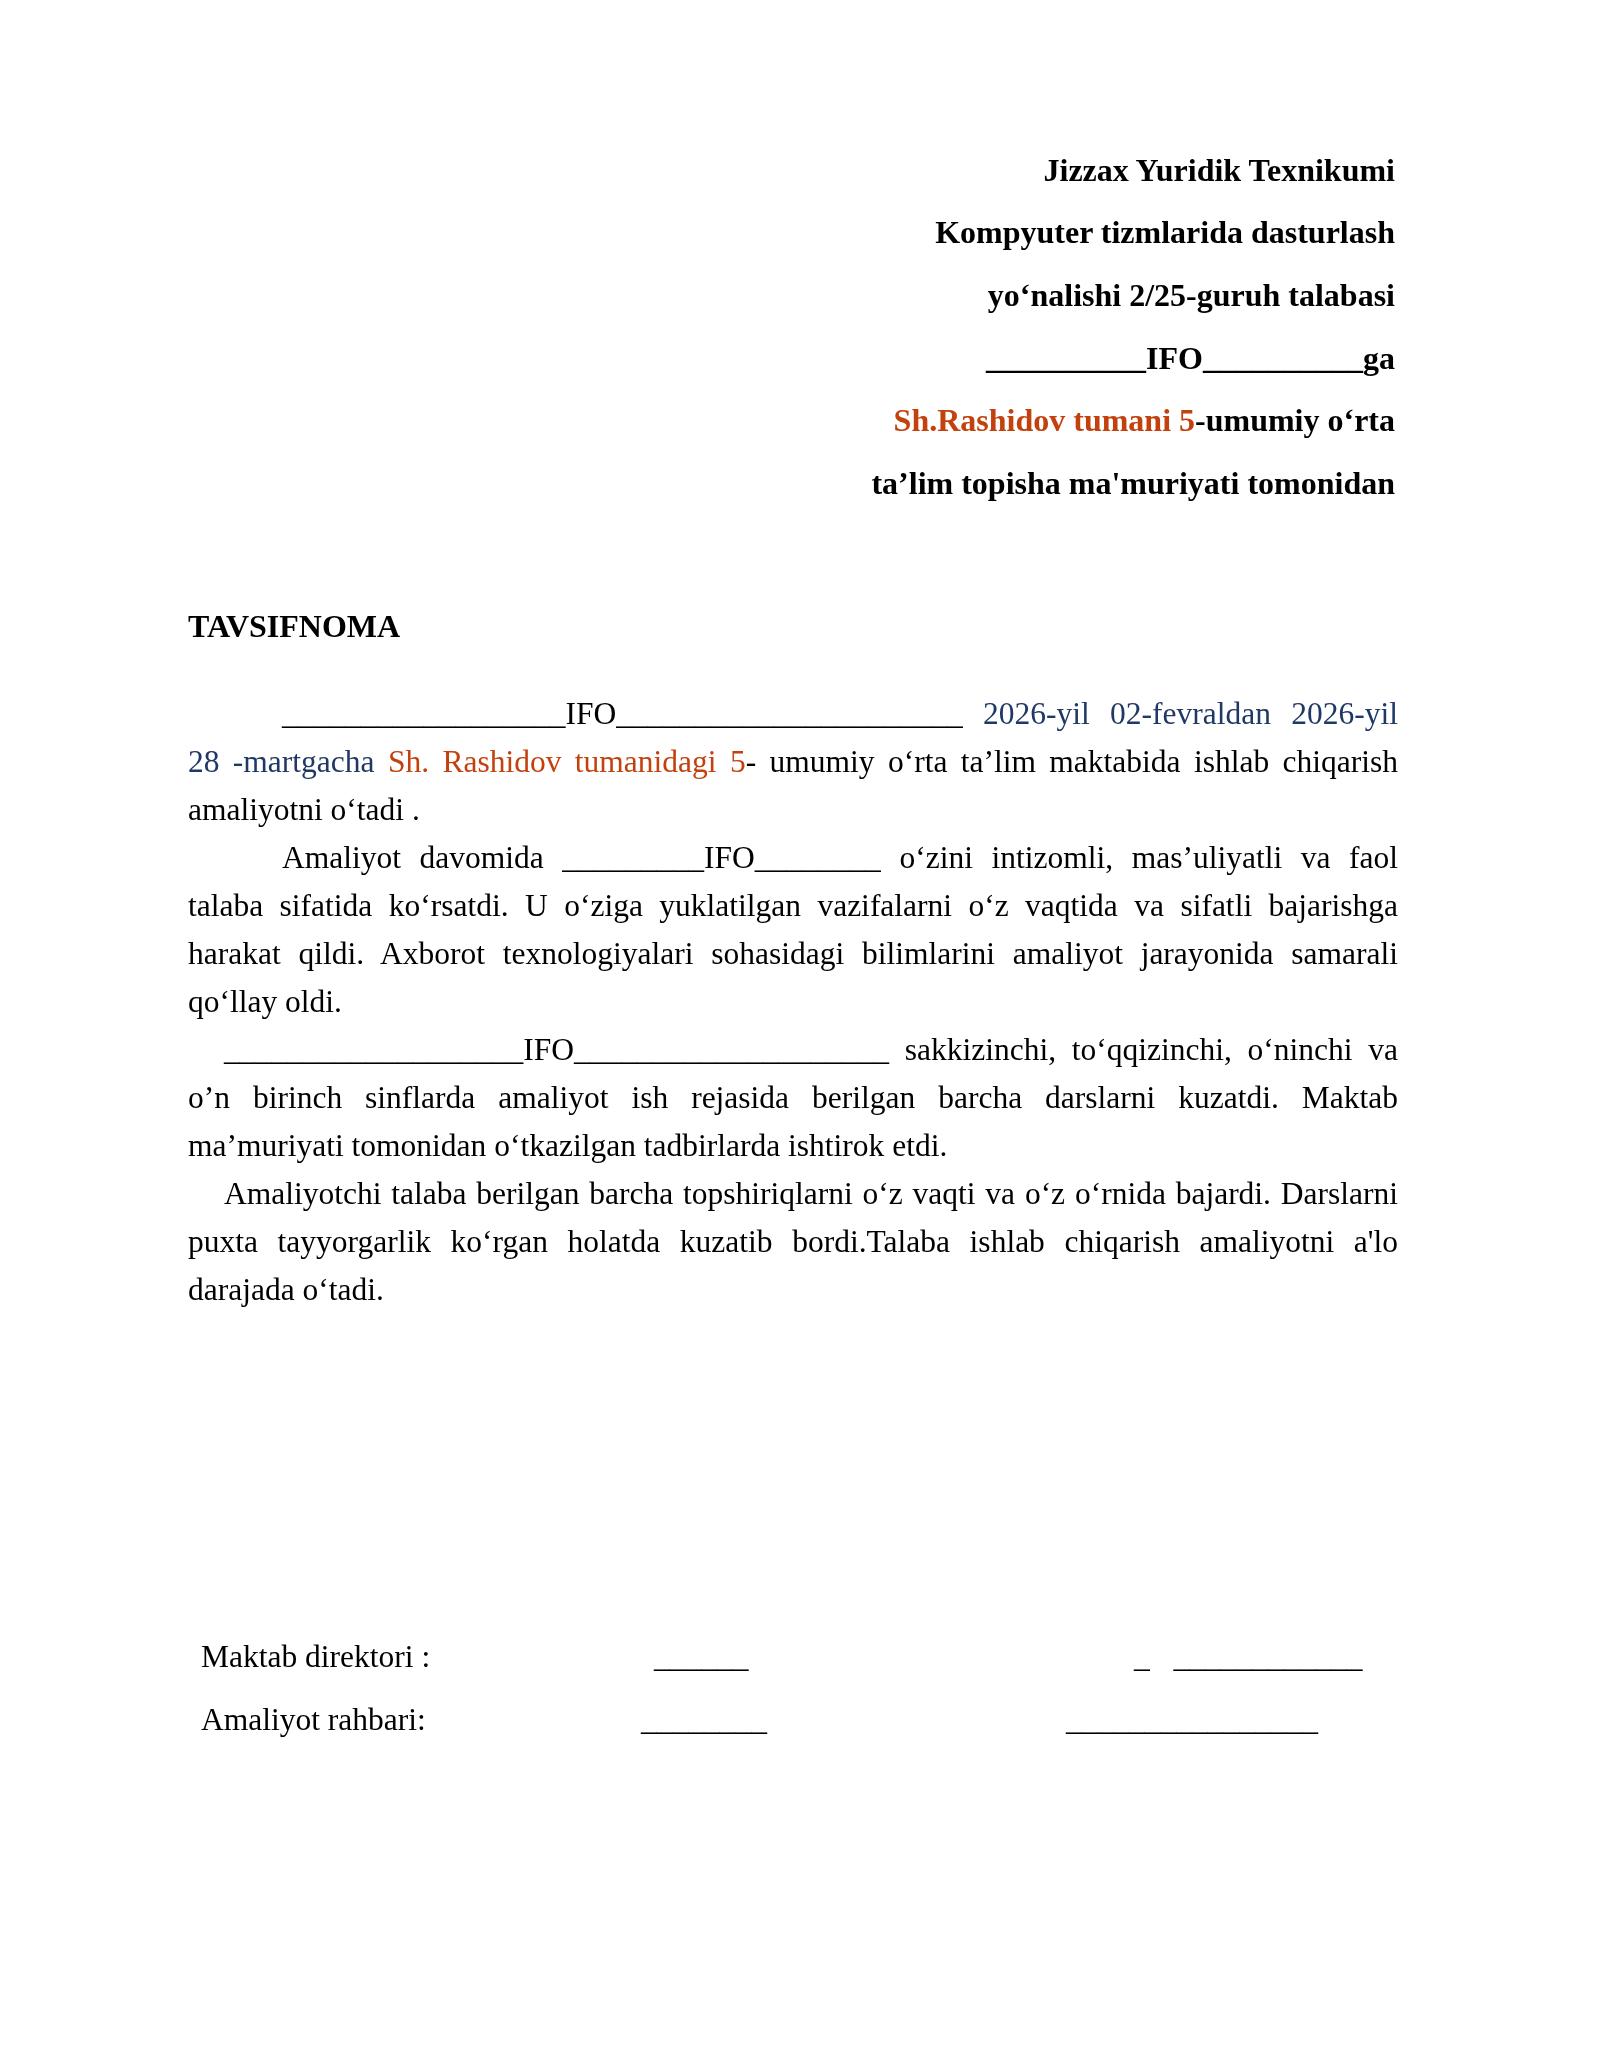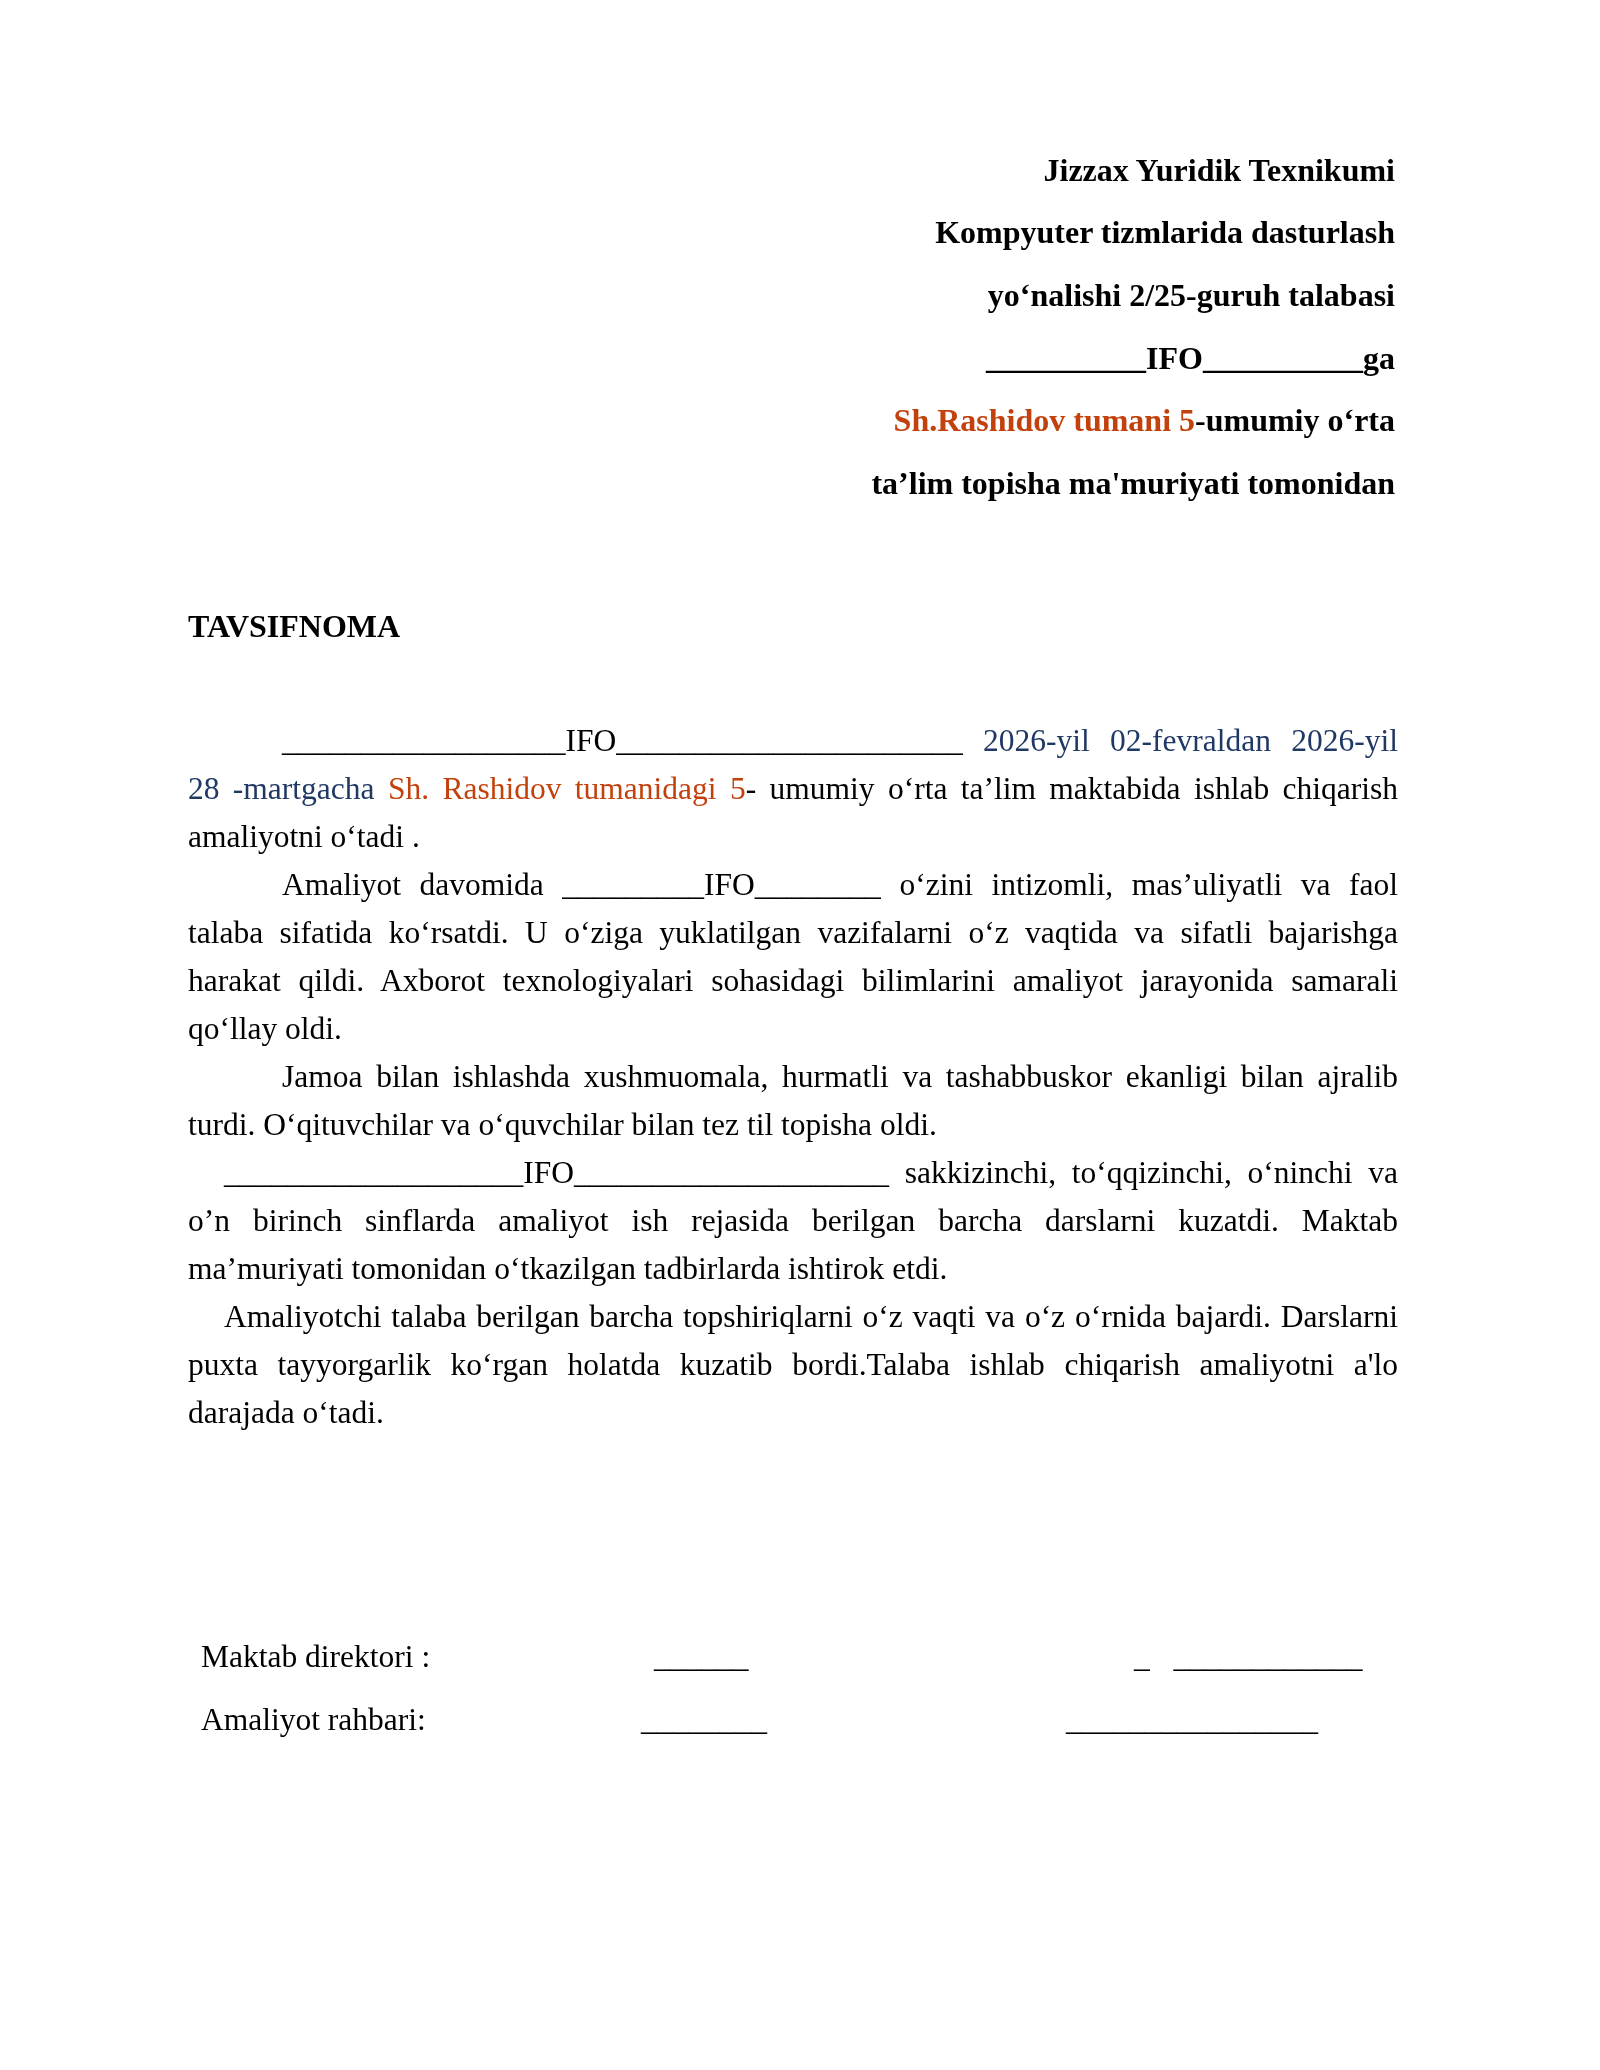--- a/index.html
+++ b/index.html
@@ -6,21 +6,21 @@
   body { width:1600px; height:2070px; position:relative; overflow:hidden;
          font-family:"Liberation Serif", serif; color:#000; }
   .page { position:absolute; left:188px; top:0; width:1210px; }
   .hdr { position:absolute; right:3px; width:1210px; text-align:right;
          font-weight:bold; font-size:32px; line-height:40px; white-space:nowrap; }
   .red { color:#c2410c; }
   .blue { color:#1f3864; }
   .title { position:absolute; left:0; width:1210px; 
            font-weight:bold; font-size:32px; line-height:40px; }
   .body { position:absolute; left:0; top:690px; width:1210px;
-          font-size:31.5px; line-height:48px; text-align:justify;margin-top:27px; }
+          font-size:31.5px; line-height:48px; text-align:justify; }
   .body p { margin:0; }
   .ind1 { text-indent:94px; }
   .ind3 { text-indent:36px; }
   .ind4 { text-indent:64px; }
   .sig { position:absolute; left:0; width:1210px; font-size:31.5px; line-height:40px; height:40px;margin-left:13px; }
   .sig span { position:absolute; top:0; white-space:pre; }
 </style>
 </head>
 <body>
 
@@ -31,21 +31,20 @@
   <div class="hdr" style="top:275px">yo‘nalishi 2/25-guruh talabasi</div>
   <div class="hdr" style="top:338px">__________IFO__________ga</div>
   <div class="hdr" style="top:400px"><span class="red">Sh.Rashidov tumani 5</span><span>-umumiy o‘rta</span></div>
   <div class="hdr" style="top:463px">ta’lim topisha ma'muriyati tomonidan</div>
 
   <div class="title" style="top:606px">TAVSIFNOMA</div>
 
   <div class="body">
     <p class="ind1"><span>__________________IFO______________________ </span><span class="blue">2026-yil  02-fevraldan 2026-yil 28 -martgacha</span><span class="red"> Sh. Rashidov tumanidagi 5</span><span>- umumiy o‘rta ta’lim maktabida ishlab chiqarish amaliyotni o‘tadi .</span></p>
     <p class="ind1">Amaliyot davomida _________IFO________ o‘zini intizomli, mas’uliyatli va faol talaba sifatida ko‘rsatdi. U o‘ziga yuklatilgan vazifalarni o‘z vaqtida va sifatli bajarishga harakat qildi. Axborot texnologiyalari sohasidagi bilimlarini amaliyot jarayonida samarali qo‘llay oldi.</p>
-    <p class="ind1">Jamoa bilan ishlashda xushmuomala, hurmatli va tashabbuskor ekanligi bilan ajralib turdi. O‘qituvchilar va o‘quvchilar bilan tez til topisha oldi.</p>
     <p class="ind3">___________________IFO____________________  sakkizinchi, to‘qqizinchi, o‘ninchi va o’n birinch sinflarda  amaliyot ish rejasida berilgan  barcha darslarni kuzatdi. Maktab ma’muriyati tomonidan o‘tkazilgan tadbirlarda ishtirok etdi.</p>
     <p class="ind3">Amaliyotchi talaba berilgan barcha topshiriqlarni o‘z vaqti va o‘z o‘rnida bajardi. Darslarni  puxta tayyorgarlik ko‘rgan holatda kuzatib bordi.Talaba ishlab chiqarish amaliyotni a'lo darajada o‘tadi.</p>
   </div>
 
   <div class="sig" style="top:1637px">
     <span style="left:0">Maktab direktori :</span>
     <span style="left:453px">______</span>
     <span style="left:933px">_   ____________</span>
   </div>
   <div class="sig" style="top:1700px">

